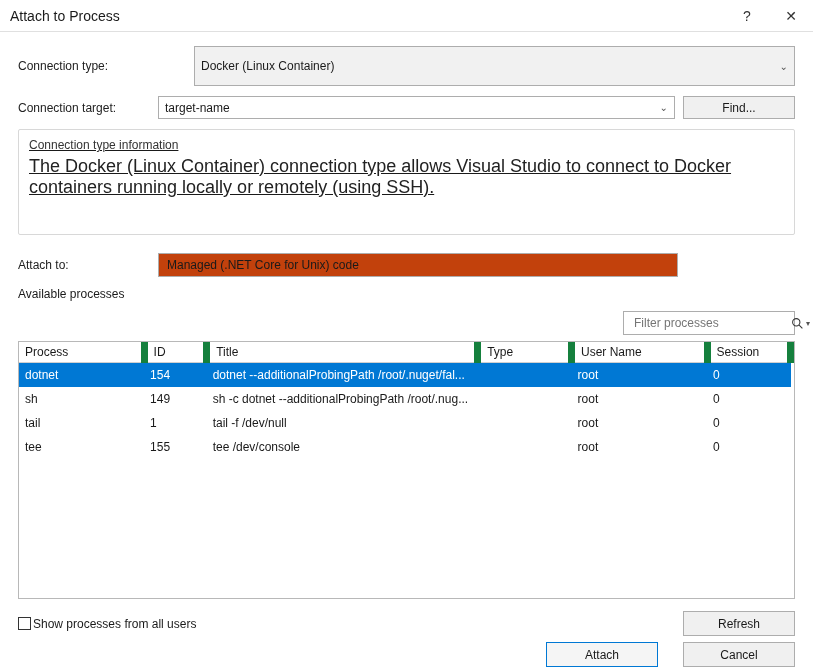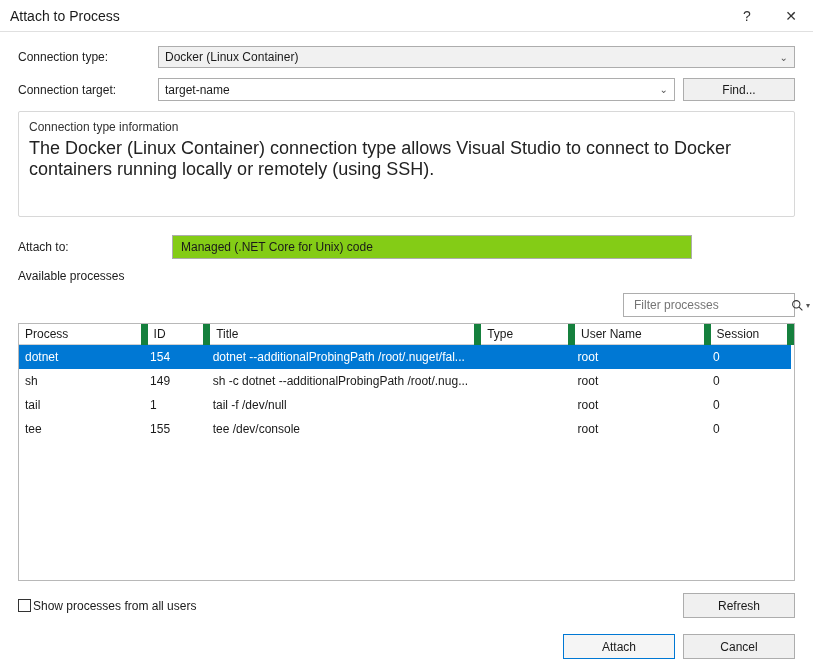--- a/index.html
+++ b/index.html
@@ -42,28 +42,29 @@
     align-items: center;
     margin-bottom: 10px;
   }
   .label-col {
     width: 140px;
     font-size: 12px;
     color: #222;
   }
   .dropdown {
     flex: 1;
-    height: 22px;
+    height: 40px;
     background: #f1f1f1;
     border: 1px solid #adadad;
     display: flex;
     align-items: center;
     padding: 0 6px;
     font-size: 12px;
     justify-content: space-between;
+    margin-left: 36px;
   }
   .dropdown .chev {
     font-size: 10px;
     color: #555;
   }
   .combo {
     flex: 1;
     height: 23px;
     border: 1px solid #adadad;
     background: #fff;
@@ -89,39 +90,40 @@
     align-items: center;
     justify-content: center;
   }
   .groupbox {
     border: 1px solid #d8d8d8;
     border-radius: 2px;
     margin-top: 6px;
     margin-bottom: 18px;
     padding: 8px 10px 36px 10px;
     font-size: 12px;
+    text-decoration: underline;
   }
   .groupbox .gtitle {
     color: #333;
     margin-bottom: 4px;
   }
   .groupbox .gtext {
     color: #222;
     font-size: 18px;
   }
   .attach-box {
     flex: 0 0 520px;
     height: 24px;
     border: 1px solid #adadad;
-    background: #84cc16;
+    background: #c2410c;
     display: flex;
     align-items: center;
     padding: 0 8px;
     font-size: 12px;
-    margin-left: 14px;
+    margin-left: 0;
   }
   .section-label {
     font-size: 12px;
     margin-bottom: 10px;
   }
   .filter-row {
     display: flex;
     justify-content: flex-end;
     margin-bottom: 6px;
   }
@@ -216,24 +218,24 @@
     background: #f0f0f0;
     border: 1px solid #adadad;
     font-size: 12px;
     cursor: pointer;
     display: flex;
     align-items: center;
     justify-content: center;
   }
   .footer {
     position: absolute;
-    bottom: 12px;
+    bottom: 4px;
     right: 18px;
     display: flex;
-    gap: 8px;
+    gap: 25px;
   }
   .btn.primary {
     border: 1px solid #0078d4;
     background: #f5f5f5;
   }
 </style>
 </head>
 <body>
 
 <div class="titlebar">

